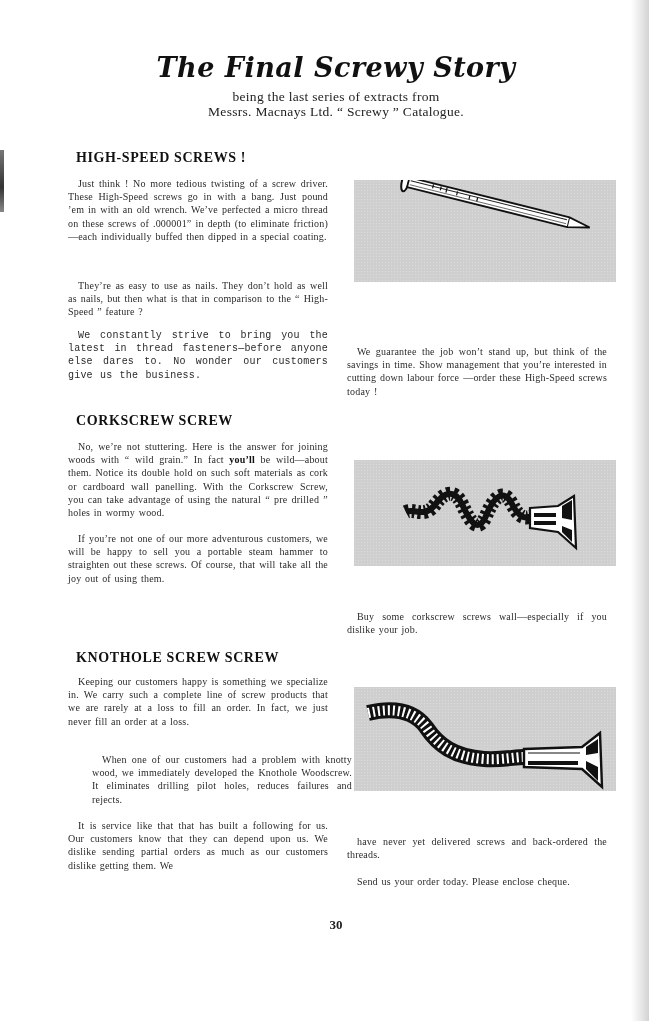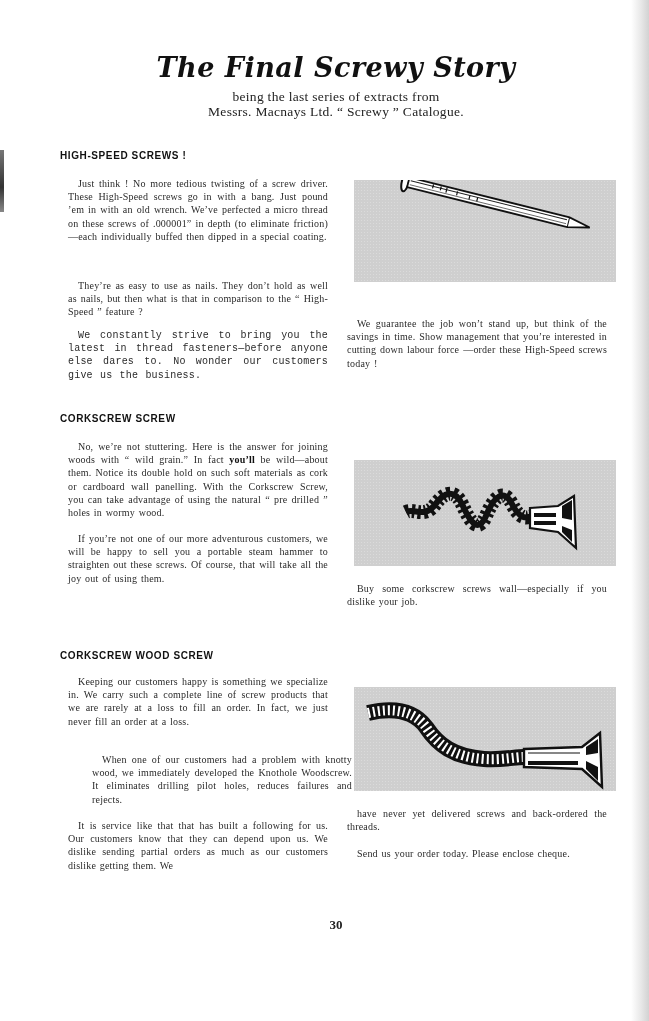--- a/index.html
+++ b/index.html
@@ -24,32 +24,32 @@
     font-family: "DejaVu Serif", "Liberation Serif", serif;
     font-style: italic; font-weight: bold;
     font-size: 27px; letter-spacing: 0.5px; color: #111;
   }
   .subtitle {
     position: absolute; left: 0; width: 672px; top: 89px;
     text-align: center; font-size: 13.5px; line-height: 15px; color: #222;
     letter-spacing: 0.3px;
   }
   .heading {
-    position: absolute; left: 60px;
-    font-family: Liberation Sans, sans-serif; font-weight: bold;
-    font-size: 10px; letter-spacing: 0.6px; color: #111;
+    position: absolute; left: 76px;
+    font-family: Liberation Serif, serif; font-weight: bold;
+    font-size: 14px; letter-spacing: 0.6px; color: #111;
   }
   .para {
     position: absolute; width: 260px;
     font-size: 10px; line-height: 13.2px; color: #2a2a2a;
     text-align: justify; text-indent: 10px;
     letter-spacing: 0.2px; word-spacing: 1px;
   }
   .col-left { left: 68px; }
-  .col-right { left: 347px; }
+  .col-right { left: 347px; margin-top: 28px; }
   .para b { color: #111; }
   .illustration {
     position: absolute; left: 354px; width: 262px;
     background: #cfcfcf;
     background-image: radial-gradient(rgba(255,255,255,0.25) 1px, transparent 1px);
     background-size: 3px 3px;
   }
   .illustration svg { display: block; width: 100%; height: 100%; }
   .page-number {
     position: absolute; left: 0; width: 672px; top: 917px; text-align: center;
@@ -104,21 +104,21 @@
     <path d="M52 52 C60 48, 70 58, 80 46 C90 32, 100 28, 108 44 C116 62, 124 74, 132 56 C140 36, 150 28, 158 44 C164 56, 170 60, 178 56" fill="none" stroke="#111" stroke-width="6"></path>
     <path d="M176 48 L204 46 L220 36 L222 88 L204 72 L176 68 Z" fill="#fff" stroke="#111" stroke-width="2.2"></path>
     <rect x="180" y="53" width="22" height="4" fill="#111"></rect>
     <rect x="180" y="61" width="22" height="4" fill="#111"></rect>
     <path d="M208 46 L218 40 L218 60 L208 58 Z" fill="#111"></path>
     <path d="M208 66 L218 70 L218 82 L208 72 Z" fill="#111"></path>
   </svg>
 </div>
 <div class="para col-right" style="top:582px;">Buy some corkscrew screws wall—especially if you dislike your job.</div>
 
-<div class="heading" style="top:650px;">CORKSCREW WOOD SCREW</div>
+<div class="heading" style="top:650px;">KNOTHOLE SCREW SCREW</div>
 <div class="para col-left" style="top:675px;">Keeping our customers happy is something we specialize in. We carry such a complete line of screw products that we are rarely at a loss to fill an order. In fact, we just never fill an order at a loss.</div>
 <div class="para col-left" style="top:753px;margin-left:24px;">When one of our customers had a problem with knotty wood, we immediately developed the Knothole Woodscrew. It eliminates drilling pilot holes, reduces failures and rejects.</div>
 <div class="para col-left" style="top:819px;">It is service like that that has built a following for us. Our customers know that they can depend upon us. We dislike sending partial orders as much as our customers dislike getting them. We</div>
 
 <div class="illustration" style="top:687px; height:104px;">
   <svg viewBox="0 0 262 104">
     <path d="M14 26 C40 20, 60 24, 72 40 C84 58, 100 70, 130 72 C150 73, 160 70, 170 70" fill="none" stroke="#111" stroke-width="16"></path>
     <path d="M14 26 C40 20, 60 24, 72 40 C84 58, 100 70, 130 72 C150 73, 160 70, 170 70" fill="none" stroke="#fff" stroke-width="10" stroke-dasharray="2 3"></path>
     <path d="M170 62 L228 60 L246 46 L248 100 L228 82 L170 80 Z" fill="#fff" stroke="#111" stroke-width="2.4"></path>
     <rect x="174" y="74" width="50" height="4" fill="#111"></rect>

